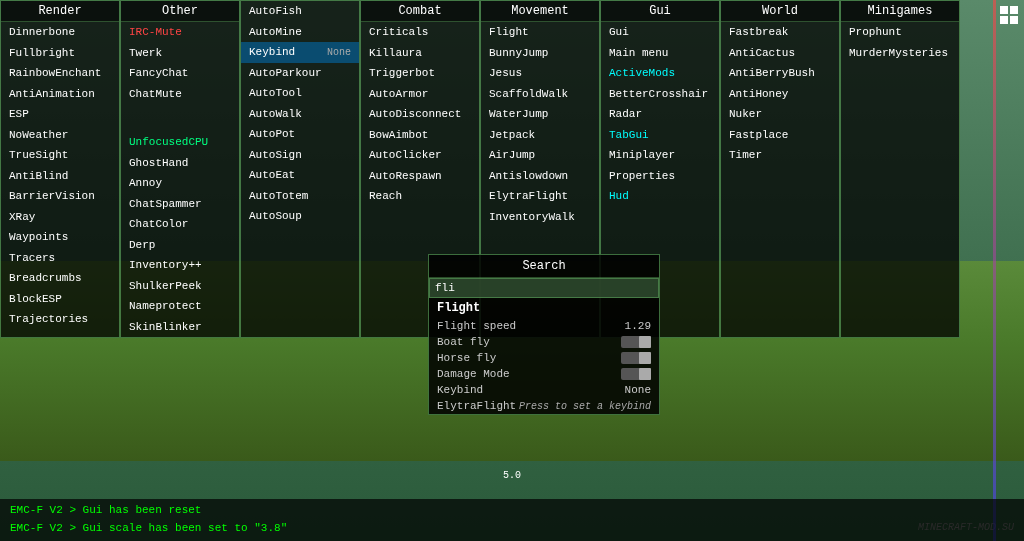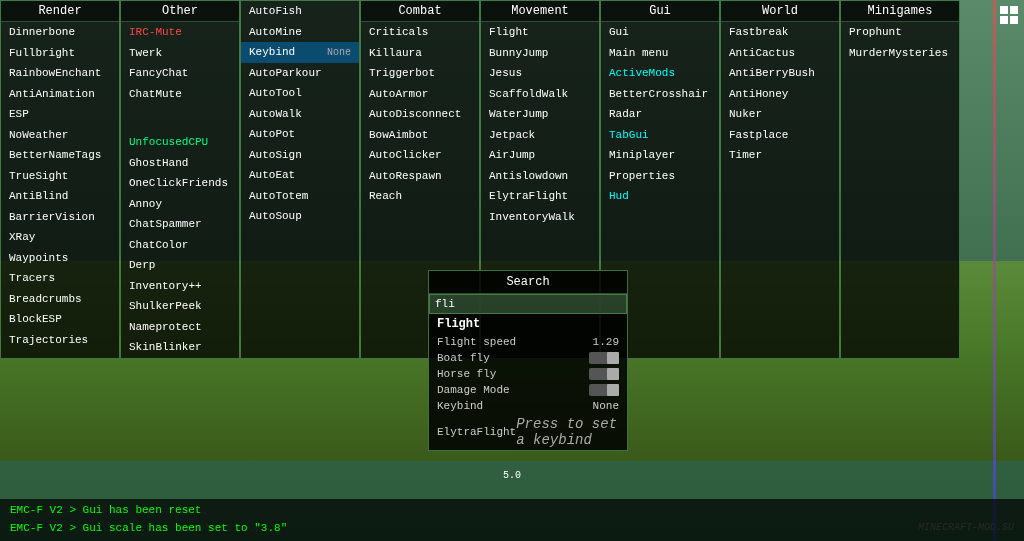--- a/index.html
+++ b/index.html
@@ -99,25 +99,24 @@
 
     .menu-item-with-badge.highlighted {
       background: rgba(0,120,200,0.5);
     }
 
     
     .search-panel {
       position: absolute;
       top: 254px;
       left: 428px;
-      width: 200px;
+      width: 232px;
       background: rgba(0,0,0,0.85);
       border: 1px solid rgba(100,180,100,0.6);
       z-index: 20;
-      margin-top: 16px;
     }
 
     .search-header {
       text-align: center;
       padding: 4px;
       color: #ffffff;
       font-size: 12px;
       border-bottom: 1px solid rgba(100,180,100,0.4);
     }
 
@@ -183,21 +182,21 @@
       padding: 2px 8px;
     }
 
     .elytra-label {
       color: #cccccc;
       font-size: 11px;
     }
 
     .press-hint {
       color: #aaaaaa;
-      font-size: 14px;
+      font-size: 10px;
       font-style: italic;
     }
 
     
     .bottom-bar {
       position: absolute;
       bottom: 0;
       left: 0;
       right: 0;
       height: 42px;
@@ -276,40 +275,38 @@
 
 <div class="menu-container">
 <div class="menu-column">
       <div class="menu-column-header">Render</div>
       <div class="menu-item">Dinnerbone</div>
       <div class="menu-item">Fullbright</div>
       <div class="menu-item">RainbowEnchant</div>
       <div class="menu-item">AntiAnimation</div>
       <div class="menu-item">ESP</div>
       <div class="menu-item">NoWeather</div>
-      <div class="menu-item">BetterNameTags</div>
       <div class="menu-item">TrueSight</div>
       <div class="menu-item">AntiBlind</div>
       <div class="menu-item">BarrierVision</div>
       <div class="menu-item">XRay</div>
       <div class="menu-item">Waypoints</div>
       <div class="menu-item">Tracers</div>
       <div class="menu-item">Breadcrumbs</div>
       <div class="menu-item">BlockESP</div>
       <div class="menu-item">Trajectories</div>
     </div>
     <div class="menu-column">
       <div class="menu-column-header">Other</div>
       <div class="menu-item red">IRC-Mute</div>
       <div class="menu-item">Twerk</div>
       <div class="menu-item">FancyChat</div>
       <div class="menu-item">ChatMute</div>
       <div class="menu-item green">UnfocusedCPU</div>
       <div class="menu-item">GhostHand</div>
-      <div class="menu-item">OneClickFriends</div>
       <div class="menu-item">Annoy</div>
       <div class="menu-item">ChatSpammer</div>
       <div class="menu-item">ChatColor</div>
       <div class="menu-item">Derp</div>
       <div class="menu-item">Inventory++</div>
       <div class="menu-item">ShulkerPeek</div>
       <div class="menu-item">Nameprotect</div>
       <div class="menu-item">SkinBlinker</div>
     </div>
     <div class="menu-column">

